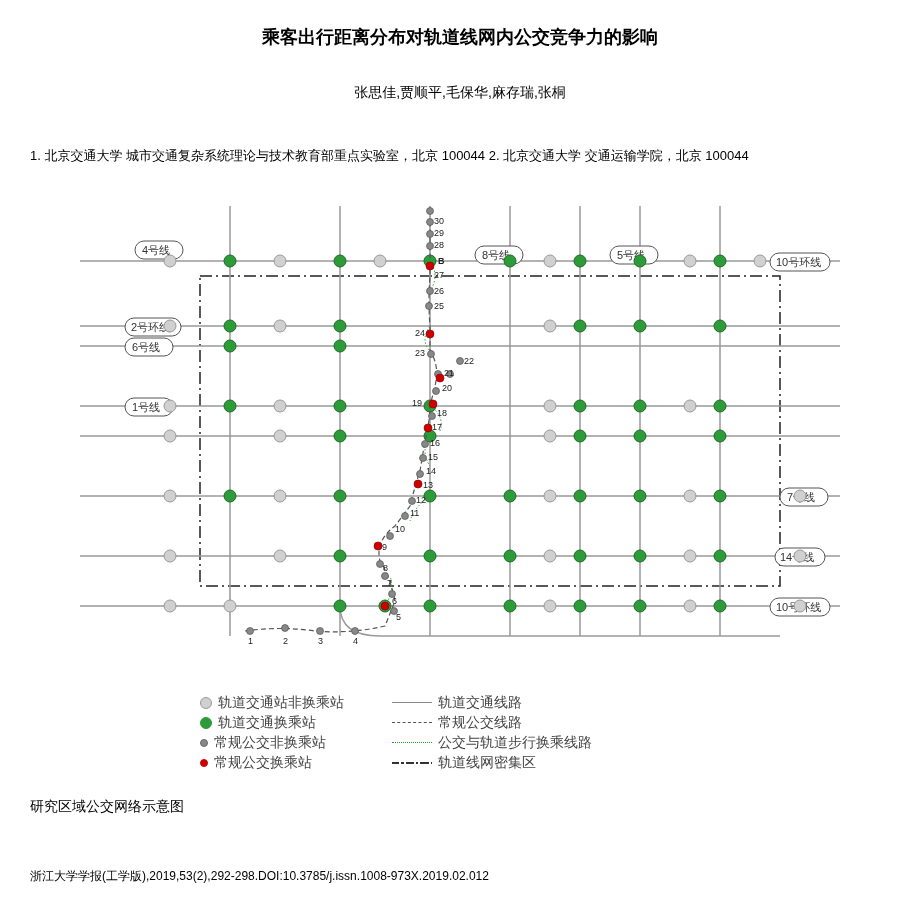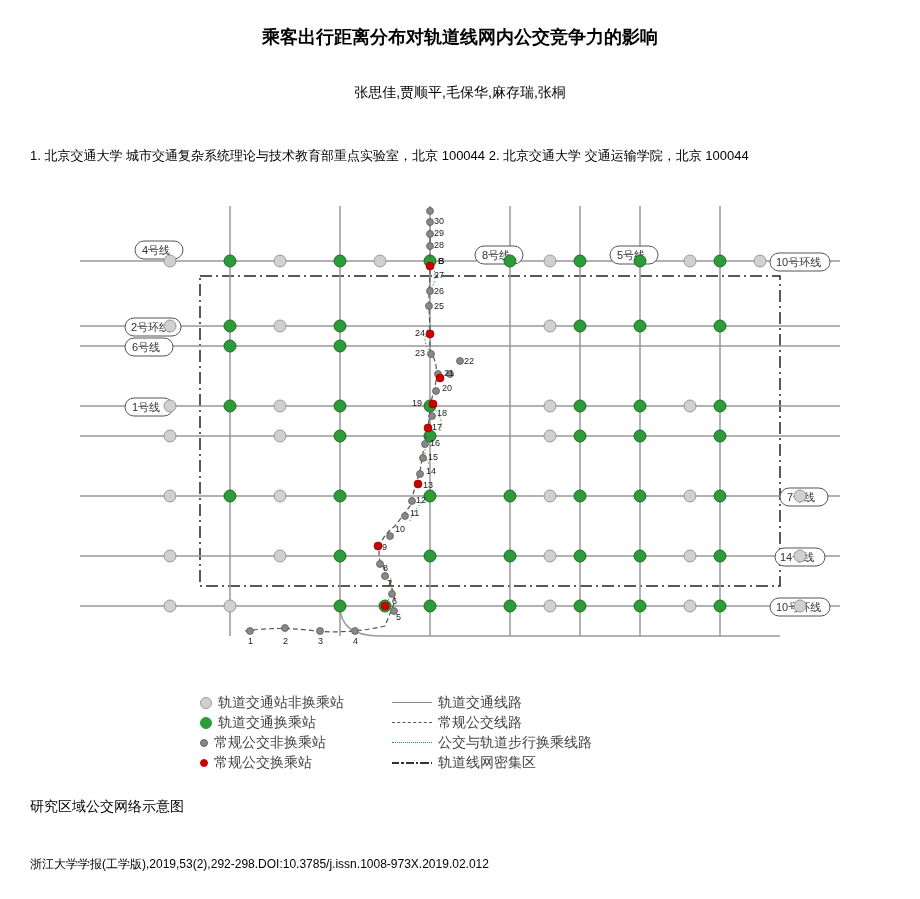--- a/index.html
+++ b/index.html
@@ -58,21 +58,21 @@
     .lg-dash { width: 40px; height: 0; border-top: 1.5px dashed #555; }
     .lg-dot-line { width: 40px; height: 0; border-top: 1.5px dotted #2e9b3a; }
     .lg-dashdot { width: 40px; height: 0; border-top: 2px solid #333; border-image: repeating-linear-gradient(90deg, #333 0 8px, transparent 8px 10px, #333 10px 12px, transparent 12px 14px) 1; }
     .caption {
       font-size: 14px;
       margin-top: 26px;
       margin-left: 0;
     }
     .citation {
       font-size: 12px;
-      margin-top: 40px;
+      margin-top: 52px;
     }
     .line-label {
       fill: #333;
       font-size: 11px;
     }
     .line-label-box {
       fill: #fff; stroke: #555; stroke-width:1; rx:9; ry:9;
     }
     .station-num { font-size: 9px; fill:#222; }
   </style>

